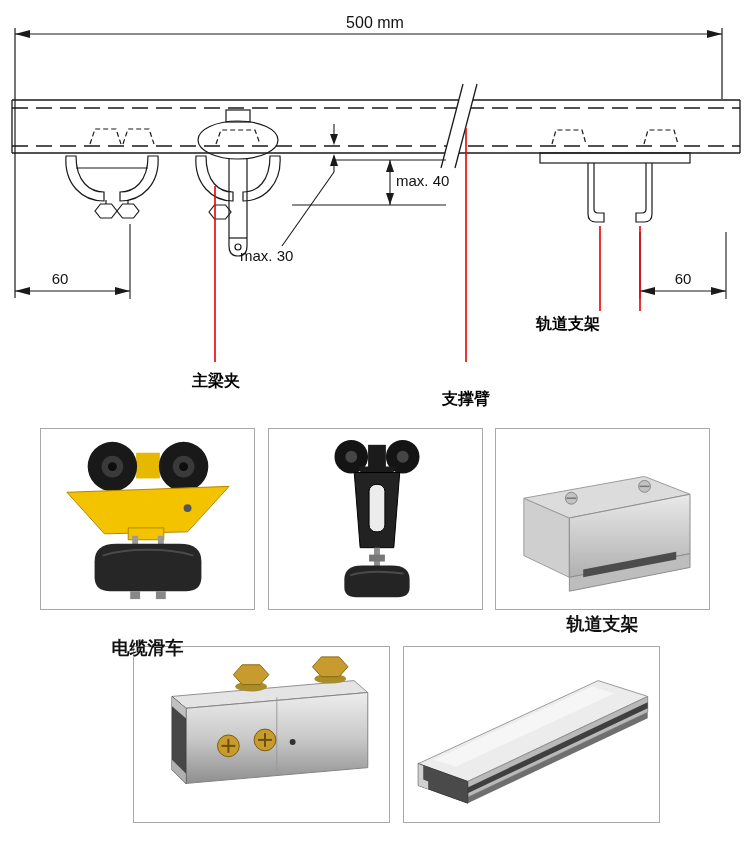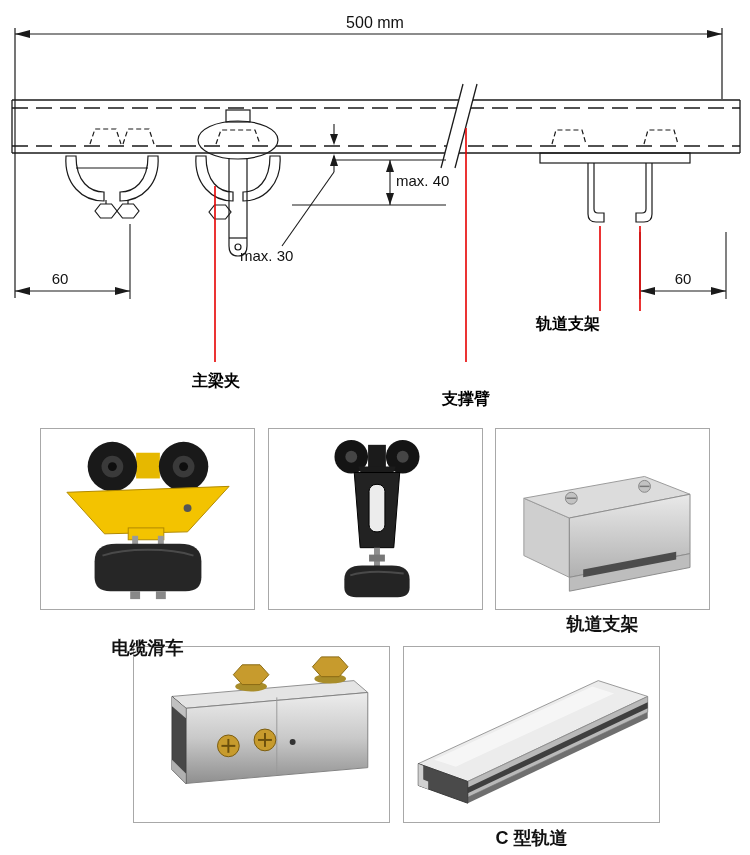--- a/index.html
+++ b/index.html
@@ -220,15 +220,14 @@
       <polygon points="64,136 246,50 246,66 64,152" fill="#b9b9b9" stroke="#8f8f8f" stroke-width="1"></polygon>
       <polygon points="64,142 246,56 246,62 64,148" fill="#3f3f3f"></polygon>
       <polygon points="64,152 246,66 246,72 64,158" fill="#6f6f6f"></polygon>
       <polygon points="14,118 64,136 64,158 14,140" fill="#4a4a4a" stroke="#3a3a3a" stroke-width="1"></polygon>
       <path d="M14,118 L14,140 L24,144 L24,136 L19,134 L19,120 Z" fill="#d0d0d0"></path>
     </svg>
   </div>
 
   <div class="caption" style="left:40px;  top:636px; width:215px;">电缆滑车</div>
   <div class="caption" style="left:495px; top:612px; width:215px;">轨道支架</div>
-  <div class="caption" style="left:403px; top:826px; width:257px;">C 型轨道</div>
 
 </div>
 
 </body></html>

